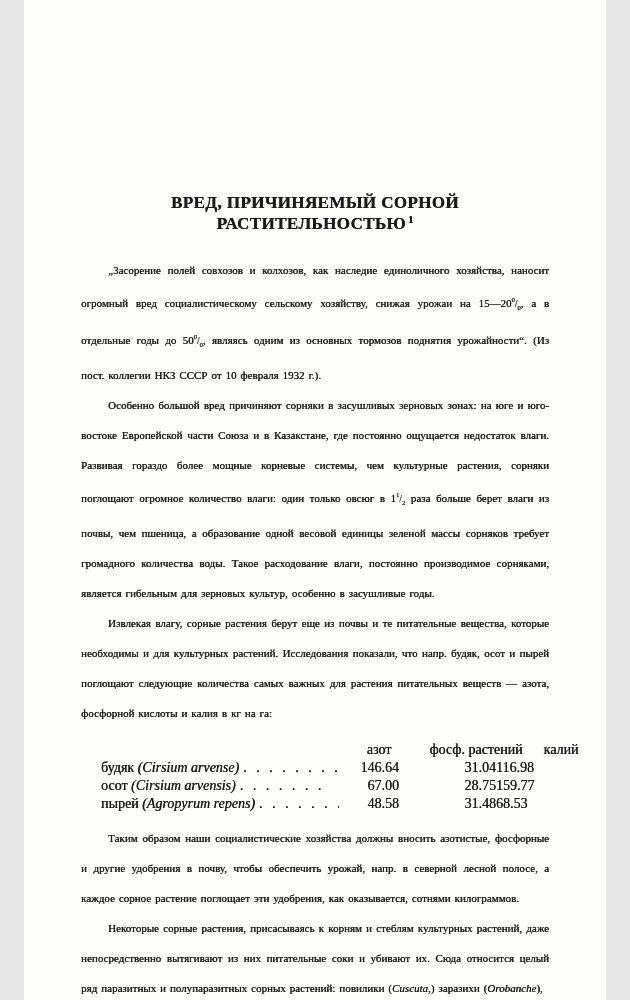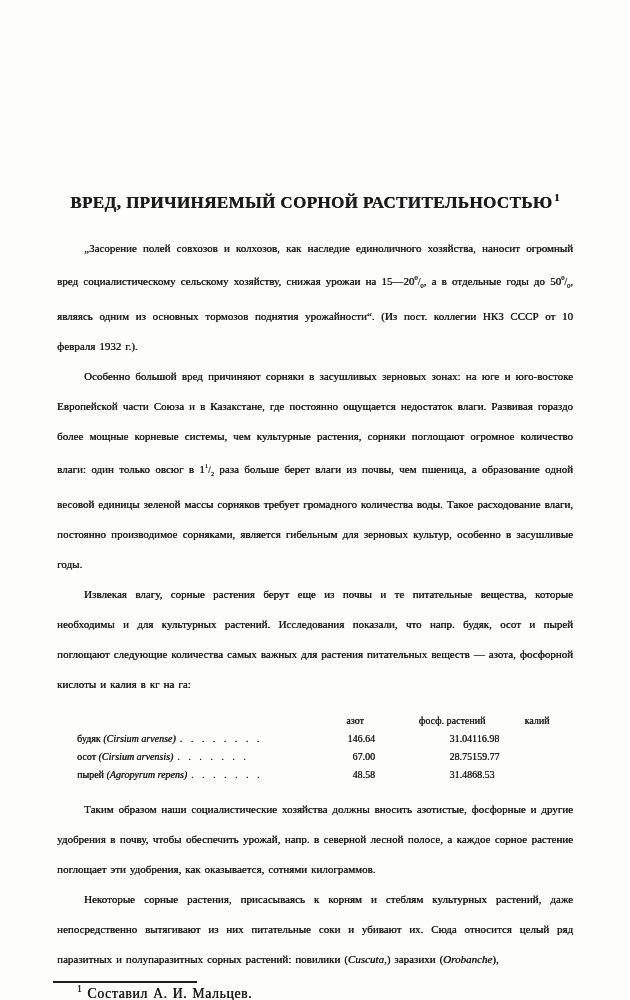--- a/index.html
+++ b/index.html
@@ -2,21 +2,21 @@
 <html lang="ru"><head>
 <meta charset="utf-8">
 <style>
   html, body {
     margin: 0;
     padding: 0;
     background: #e8e8e8;
   }
   .page {
     position: relative;
-    width: 630px;
+    width: 582px;
     height: 1000px;
     margin: 0 auto;
     background: #fdfdfc;
     color: #1b1b1b;
     font-family: "Liberation Serif", "DejaVu Serif", serif;
     box-sizing: border-box;
     padding: 192px 57px 0 57px;
     text-shadow: 0.35px 0 0 currentColor; 
     overflow: hidden;
   }
@@ -42,21 +42,21 @@
     word-spacing: 1.2px;
   }
   .seg-i { font-style: italic; }
   .seg-sup { font-size: 0.6em; vertical-align: super; }
   .seg-sub { font-size: 0.6em; vertical-align: sub; }
   .seg-frac { font-size: 0.85em; }
 
   
   .ntable {
     margin: 13px 0 11px 20px;
-    font-size: 10px;
+    font-size: 14px;
     line-height: 17.8px;
     width: 478px;
   }
   .thead {
     position: relative;
     height: 18px;
   }
   .thead .hz { position: absolute; top: 0; text-align: center; }
   .h-azot   { left: 248px; width: 60px; }
   .h-phos   { left: 320px; width: 110px; }

